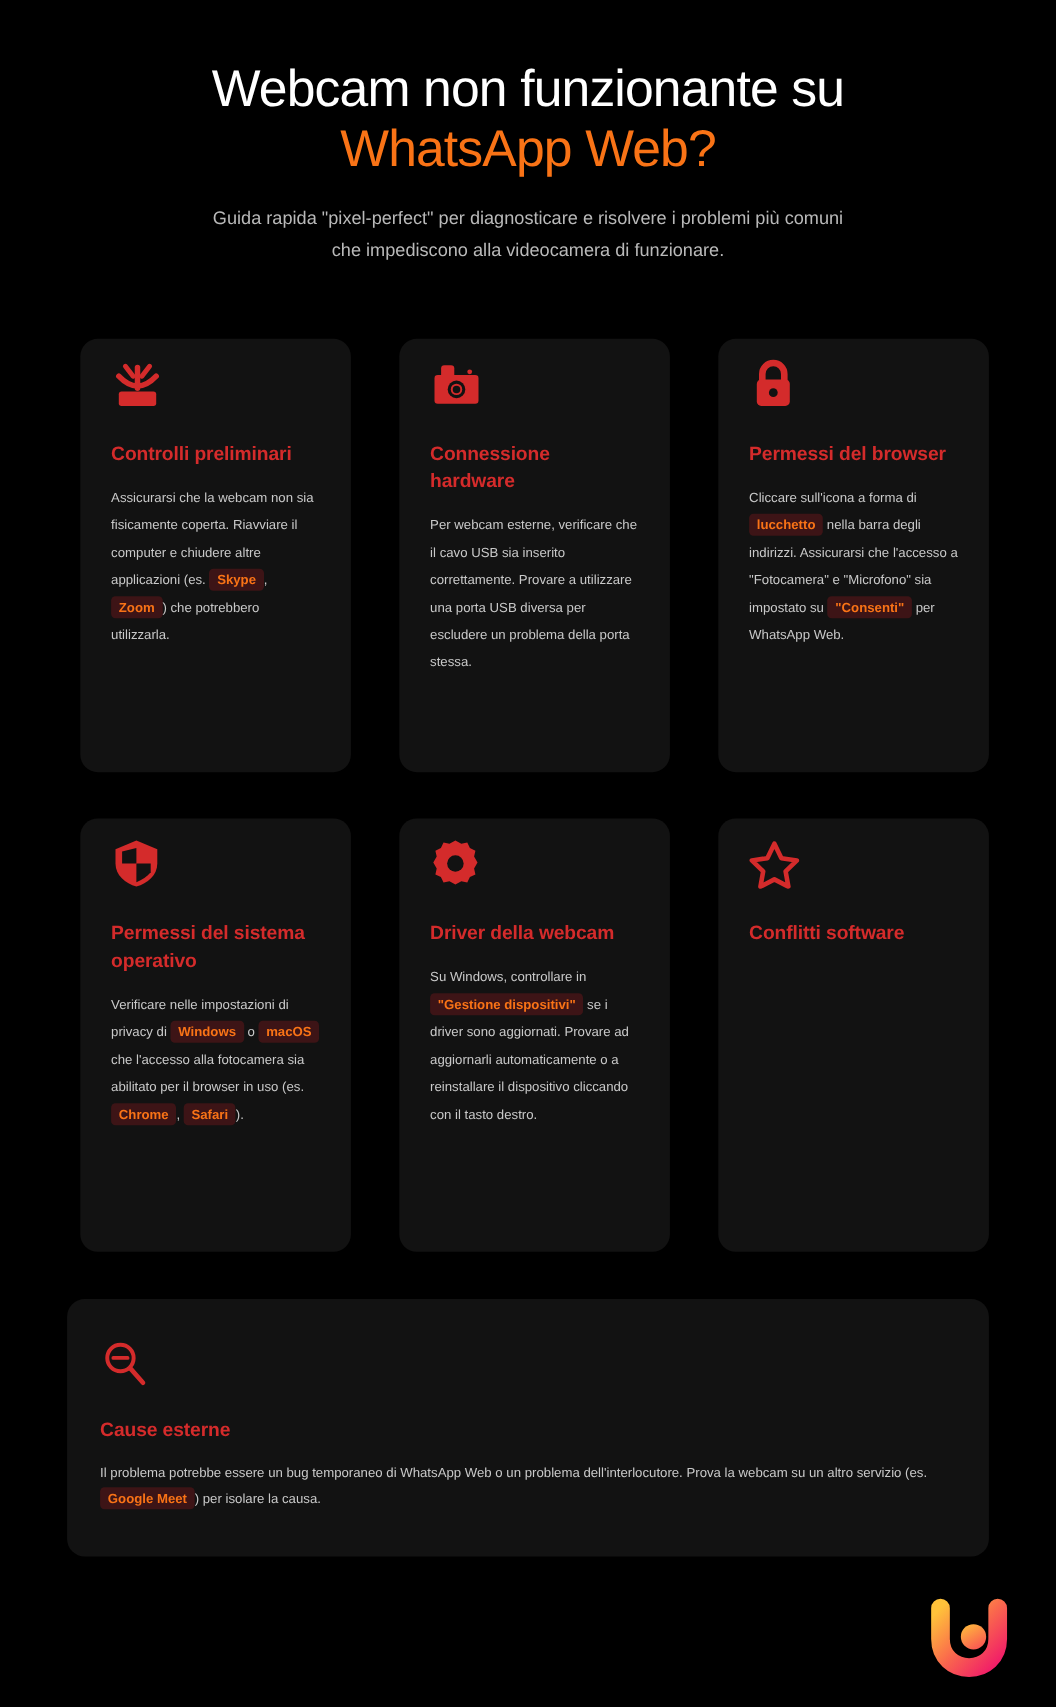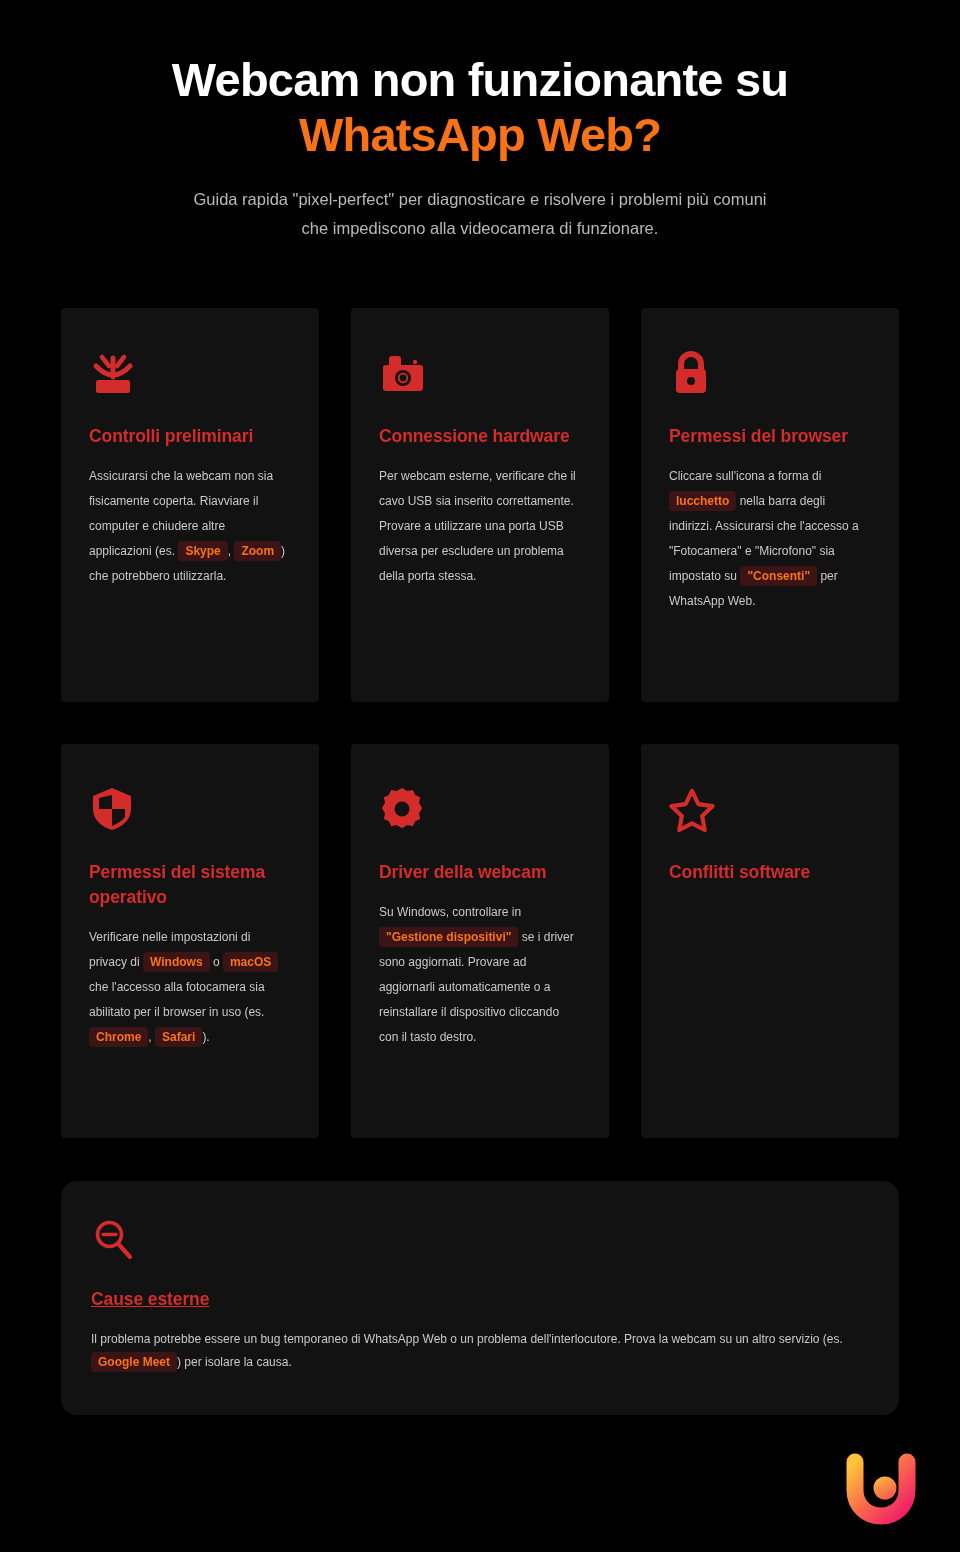--- a/index.html
+++ b/index.html
@@ -20,21 +20,21 @@
     overflow: hidden;
   }
 
   
   .header {
     padding: 52px 70px 0 70px;
     text-align: center;
   }
   .title {
     font-size: 47px;
-    font-weight: 700;
+    font-weight: 400;
     line-height: 1.18;
     letter-spacing: -0.8px;
     color: #ffffff;
   }
   .title .accent { color: #f97316; }
 
   .subtitle {
     margin-top: 22px;
     font-size: 16.5px;
     line-height: 1.78;
@@ -48,23 +48,24 @@
     top: 308px;
     left: 61px;
     width: 838px;
     display: grid;
     grid-template-columns: 258px 258px 258px;
     gap: 42px 32px;
   }
 
   .card {
     background: #121212;
-    border-radius: 4px;
-    padding: 40px 28px 34px 28px;
+    border-radius: 16px;
+    padding: 16px 28px 34px 28px;
     min-height: 394px;
+    margin-left: 12px;
   }
 
   .card-icon {
     height: 50px;
     margin-bottom: 26px;
     display: flex;
     align-items: center;
   }
   .card-icon svg { display: block; }
 
@@ -101,21 +102,21 @@
   .wide-card {
     position: absolute;
     top: 1181px;
     left: 61px;
     width: 838px;
     background: #121212;
     border-radius: 16px;
     padding: 34px 30px 40px 30px;
   }
   .wide-card .card-icon { margin-bottom: 22px; }
-  .wide-card .card-title { margin-bottom: 16px; text-decoration: underline; }
+  .wide-card .card-title { margin-bottom: 16px; }
   .wide-card .card-body { line-height: 1.95; }
 
   
   .logo {
     position: absolute;
     right: 40px;
     bottom: 22px;
     width: 78px;
     height: 78px;
   }

